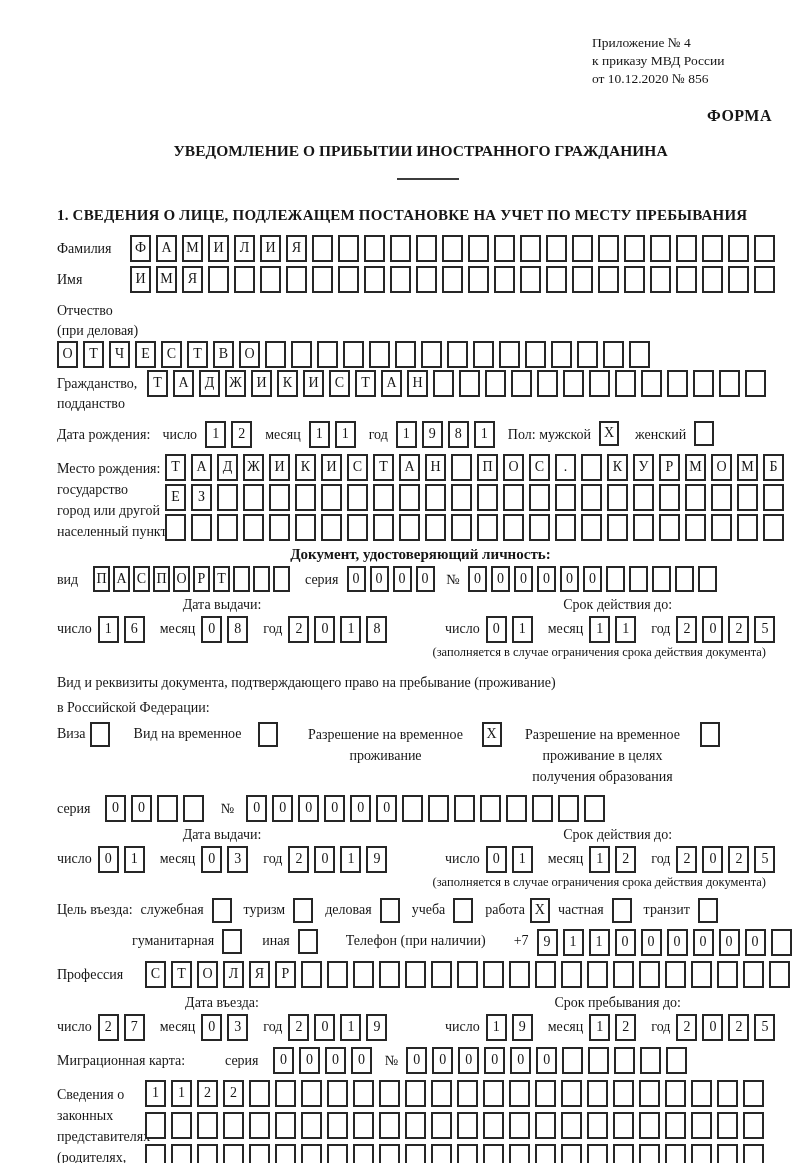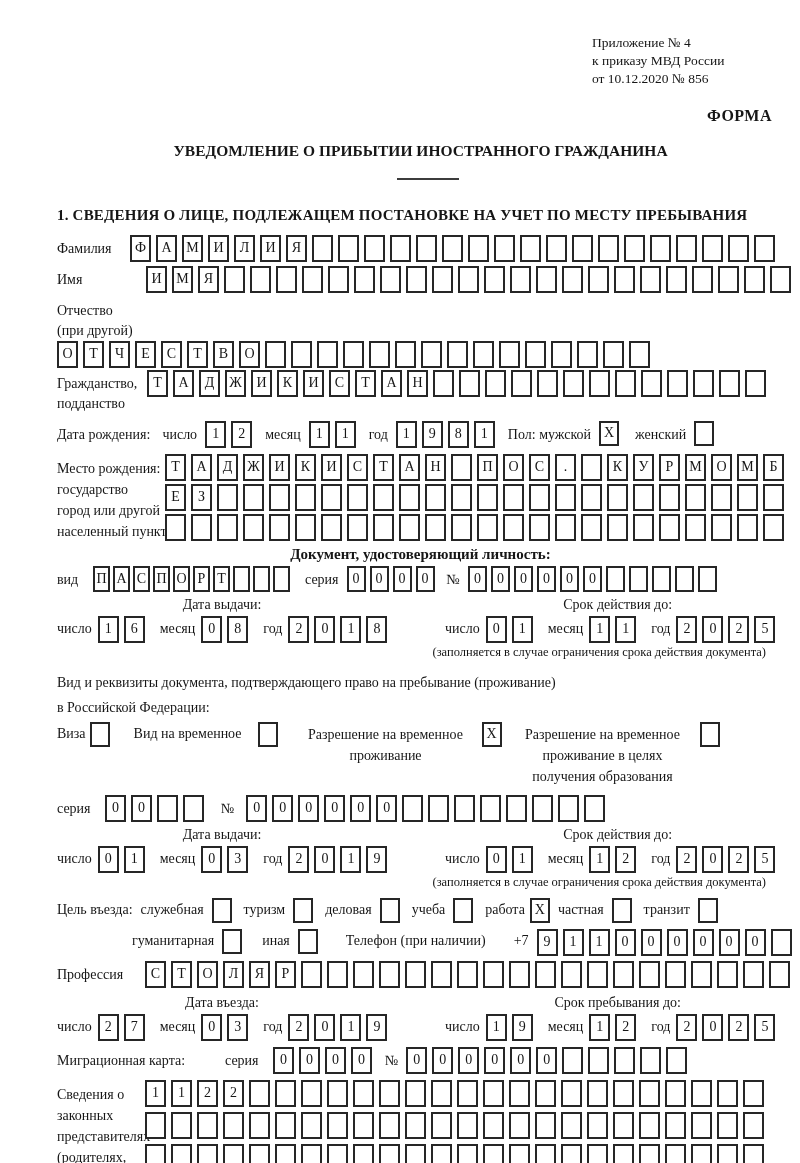--- a/index.html
+++ b/index.html
@@ -104,21 +104,21 @@
         <span class="cell"></span>
         <span class="cell"></span>
         <span class="cell"></span>
         <span class="cell"></span>
         <span class="cell"></span>
         <span class="cell"></span>
         <span class="cell"></span>
       </span>
   </div>
 
-  <div class="frow" style="margin-top:4px;gap:16px;">
+  <div class="frow" style="margin-top:4px;">
     <span class="lbl" style="width:73px;">Имя</span>
     <span class="cells">
         <span class="cell">И</span>
         <span class="cell">М</span>
         <span class="cell">Я</span>
         <span class="cell"></span>
         <span class="cell"></span>
         <span class="cell"></span>
         <span class="cell"></span>
         <span class="cell"></span>
@@ -138,21 +138,21 @@
         <span class="cell"></span>
         <span class="cell"></span>
         <span class="cell"></span>
         <span class="cell"></span>
       </span>
   </div>
 
   <div class="frow" style="margin-top:4px;flex-direction:column;">
     <span style="width:123px;flex:0 0 auto;">
       <span class="lbl2" style="display:block;padding-top:4px;">Отчество</span>
-      <span class="lbl2" style="display:block;">(при другой)</span>
+      <span class="lbl2" style="display:block;">(при деловая)</span>
     </span>
     <span class="cells">
         <span class="cell">О</span>
         <span class="cell">Т</span>
         <span class="cell">Ч</span>
         <span class="cell">Е</span>
         <span class="cell">С</span>
         <span class="cell">Т</span>
         <span class="cell">В</span>
         <span class="cell">О</span>

